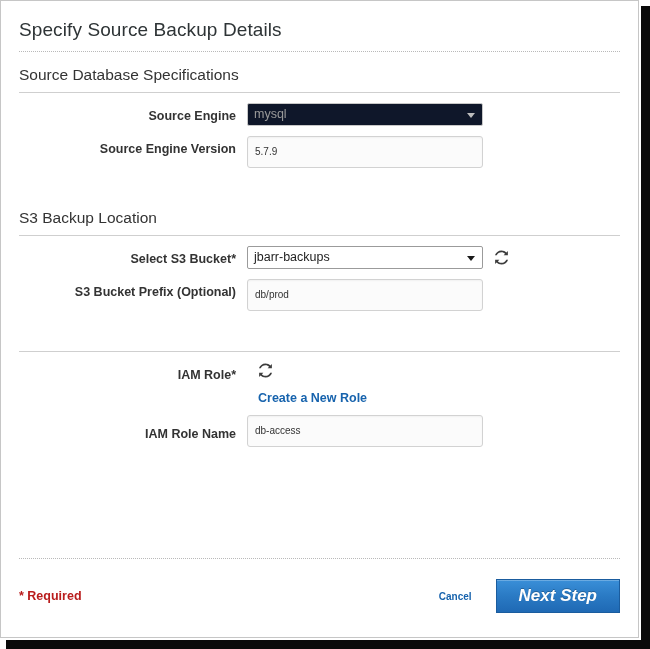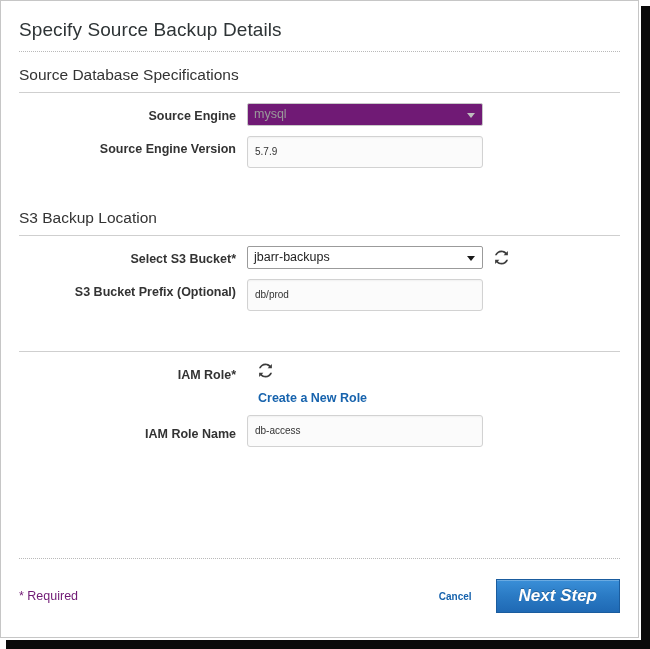--- a/index.html
+++ b/index.html
@@ -139,21 +139,21 @@
     margin-top: -2px;
     width: 0;
     height: 0;
     border-left: 4px solid transparent;
     border-right: 4px solid transparent;
     border-top: 5px solid #1a1a1a;
   }
   .sel.disabled {
     border: 1px solid #c8c8c8;
     color: #9a9a9a;
-    background: #701a75;
+    background: #0f172a;
   }
   .sel.disabled .arrow {
     border-top-color: #bdbdbd;
   }
 
   
   .txt {
     width: 236px;
     height: 32px;
     box-sizing: border-box;
@@ -206,22 +206,23 @@
     border-top: 1px dotted #b9b9b9;
     margin: 0 4px 20px 4px;
   }
   .footer-bar {
     display: flex;
     align-items: center;
     padding: 0 4px;
   }
   .required-note {
     font-size: 12.5px;
-    color: #701a75;
+    color: #b91c1c;
     flex: 1 1 auto;
+    font-weight: bold;
   }
   .btn-cancel {
     font-size: 10px;
     font-weight: bold;
     color: #1763ad;
     text-decoration: none;
     margin-right: 24px;
     cursor: pointer;
   }
   .btn-next {

